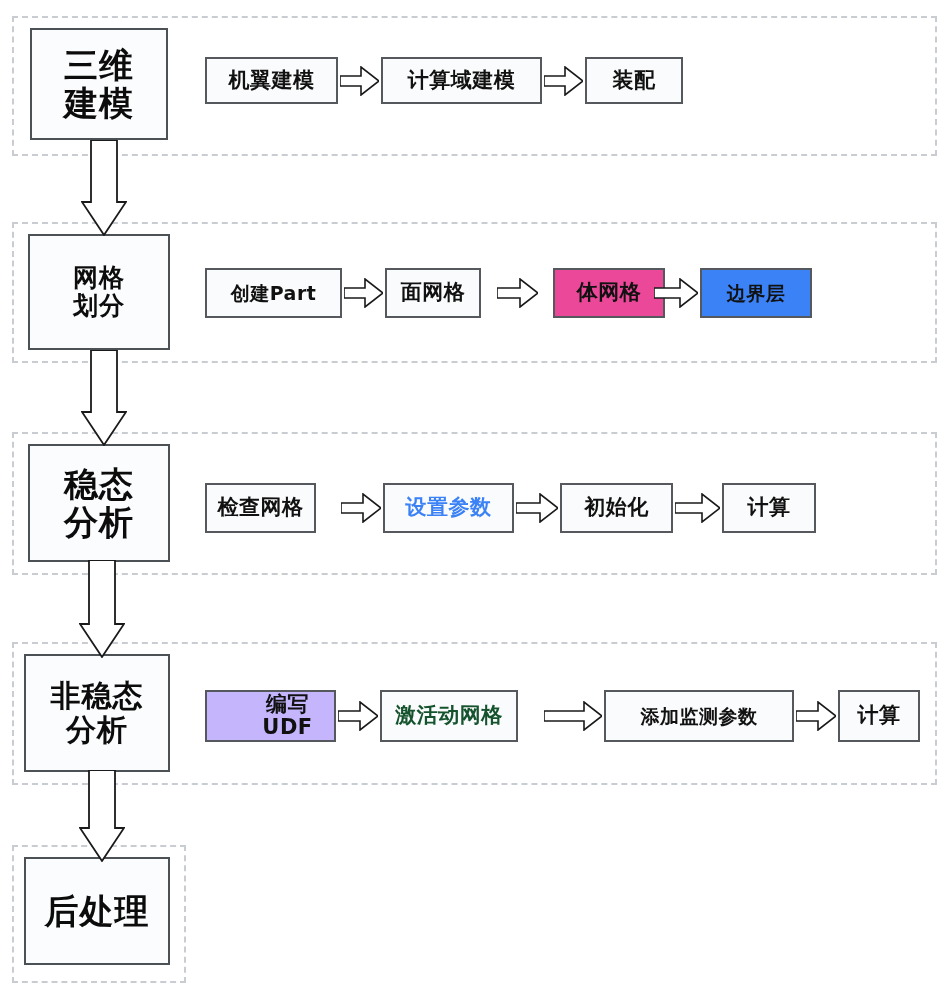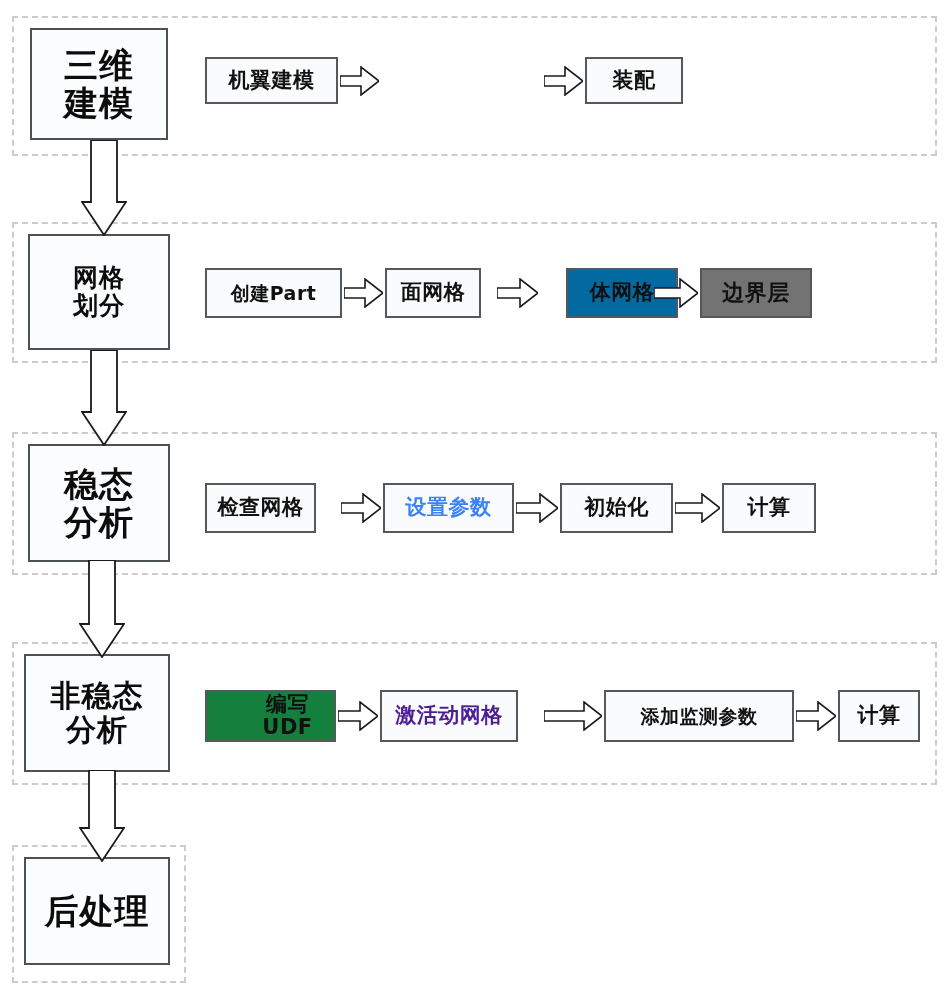--- a/index.html
+++ b/index.html
@@ -74,20 +74,21 @@
 
 <div class="stage" style="left:12px; top:16px; width:925px; height:140px; border-color:#c9cdd2;"></div>
     <div class="stage-label" style="left:30px; top:28px; width:138px; height:112px; font-size:34px;">三维
 建模</div>
     <div class="step" style="left:205px; top:57px; width:133px; height:47px; font-size:21px; border-color:#55595e; background:#fafbfc; color:#111111;">机翼建模</div>
     <div class="arrow-h" style="left:340px; top:65.5px; width:39px; height:30px;">
       <svg width="39" height="30" viewBox="0 0 39 30">
        <polygon points="0,10 21,10 21,1 39,15 21,29 21,20 0,20" fill="#ffffff" stroke="#1a1a1a" stroke-width="1.6" stroke-linejoin="miter"></polygon>
      </svg>
     </div>
+    <div class="step" style="left:381px; top:57px; width:161px; height:47px; font-size:21px; border-color:#55595e; background:#fafbfc; color:#111111;">计算域建模</div>
     <div class="arrow-h" style="left:544px; top:65.5px; width:39px; height:30px;">
       <svg width="39" height="30" viewBox="0 0 39 30">
        <polygon points="0,10 21,10 21,1 39,15 21,29 21,20 0,20" fill="#ffffff" stroke="#1a1a1a" stroke-width="1.6" stroke-linejoin="miter"></polygon>
      </svg>
     </div>
     <div class="step" style="left:585px; top:57px; width:98px; height:47px; font-size:21px; border-color:#55595e; background:#fafbfc; color:#111111;">装配</div>
     <div class="stage" style="left:12px; top:222px; width:925px; height:141px; border-color:#c9cdd2;"></div>
     <div class="stage-label" style="left:28px; top:234px; width:142px; height:116px; font-size:25px;">网格
 划分</div>
     <div class="step" style="left:205px; top:268px; width:137px; height:50px; font-size:19px; border-color:#55595e; background:#fafbfc; color:#111111;">创建Part</div>
@@ -95,27 +96,27 @@
       <svg width="39" height="30" viewBox="0 0 39 30">
        <polygon points="0,10 21,10 21,1 39,15 21,29 21,20 0,20" fill="#ffffff" stroke="#1a1a1a" stroke-width="1.6" stroke-linejoin="miter"></polygon>
      </svg>
     </div>
     <div class="step" style="left:385px; top:268px; width:96px; height:50px; font-size:21px; border-color:#55595e; background:#fafbfc; color:#111111;">面网格</div>
     <div class="arrow-h" style="left:497px; top:278px; width:41px; height:30px;">
       <svg width="41" height="30" viewBox="0 0 41 30">
        <polygon points="0,10 23,10 23,1 41,15 23,29 23,20 0,20" fill="#ffffff" stroke="#1a1a1a" stroke-width="1.6" stroke-linejoin="miter"></polygon>
      </svg>
     </div>
-    <div class="step" style="left:566px; top:268px; width:112px; height:50px; font-size:21px; border-color:#55595e; background:#0369a1; color:#111111;">体网格</div>
+    <div class="step" style="left:553px; top:268px; width:112px; height:50px; font-size:21px; border-color:#55595e; background:#ec4899; color:#111111;">体网格</div>
     <div class="arrow-h" style="left:654px; top:278px; width:44px; height:30px;">
       <svg width="44" height="30" viewBox="0 0 44 30">
        <polygon points="0,10 26,10 26,1 44,15 26,29 26,20 0,20" fill="#ffffff" stroke="#1a1a1a" stroke-width="1.6" stroke-linejoin="miter"></polygon>
      </svg>
     </div>
-    <div class="step" style="left:700px; top:268px; width:112px; height:50px; font-size:22px; border-color:#55595e; background:#737373; color:#111111;">边界层</div>
+    <div class="step" style="left:700px; top:268px; width:112px; height:50px; font-size:19px; border-color:#55595e; background:#3b82f6; color:#111111;">边界层</div>
     <div class="stage" style="left:12px; top:432px; width:925px; height:143px; border-color:#c9cdd2;"></div>
     <div class="stage-label" style="left:28px; top:444px; width:142px; height:118px; font-size:34px;">稳态
 分析</div>
     <div class="step" style="left:205px; top:483px; width:111px; height:50px; font-size:21px; border-color:#55595e; background:#fafbfc; color:#111111;">检查网格</div>
     <div class="arrow-h" style="left:341px; top:493px; width:40px; height:30px;">
       <svg width="40" height="30" viewBox="0 0 40 30">
        <polygon points="0,10 22,10 22,1 40,15 22,29 22,20 0,20" fill="#ffffff" stroke="#1a1a1a" stroke-width="1.6" stroke-linejoin="miter"></polygon>
      </svg>
     </div>
     <div class="step" style="left:383px; top:483px; width:131px; height:50px; font-size:21px; border-color:#55595e; background:#fafbfc; color:#3b82f6;">设置参数</div>
@@ -127,27 +128,27 @@
     <div class="step" style="left:560px; top:483px; width:113px; height:50px; font-size:21px; border-color:#55595e; background:#fafbfc; color:#111111;">初始化</div>
     <div class="arrow-h" style="left:675px; top:493px; width:45px; height:30px;">
       <svg width="45" height="30" viewBox="0 0 45 30">
        <polygon points="0,10 27,10 27,1 45,15 27,29 27,20 0,20" fill="#ffffff" stroke="#1a1a1a" stroke-width="1.6" stroke-linejoin="miter"></polygon>
      </svg>
     </div>
     <div class="step" style="left:722px; top:483px; width:94px; height:50px; font-size:21px; border-color:#55595e; background:#fafbfc; color:#111111;">计算</div>
     <div class="stage" style="left:12px; top:642px; width:925px; height:143px; border-color:#c9cdd2;"></div>
     <div class="stage-label" style="left:24px; top:654px; width:146px; height:118px; font-size:30px;">非稳态
 分析</div>
-    <div class="step" style="left:205px; top:690px; width:131px; height:52px; font-size:21px; border-color:#55595e; background:#15803d; color:#111111;padding-left:34px;">编写UDF</div>
+    <div class="step" style="left:205px; top:690px; width:131px; height:52px; font-size:21px; border-color:#55595e; background:#c4b5fd; color:#111111;padding-left:34px;">编写UDF</div>
     <div class="arrow-h" style="left:338px; top:701px; width:40px; height:30px;">
       <svg width="40" height="30" viewBox="0 0 40 30">
        <polygon points="0,10 22,10 22,1 40,15 22,29 22,20 0,20" fill="#ffffff" stroke="#1a1a1a" stroke-width="1.6" stroke-linejoin="miter"></polygon>
      </svg>
     </div>
-    <div class="step" style="left:380px; top:690px; width:138px; height:52px; font-size:21px; border-color:#55595e; background:#fafbfc; color:#4c1d95;">激活动网格</div>
+    <div class="step" style="left:380px; top:690px; width:138px; height:52px; font-size:21px; border-color:#55595e; background:#fafbfc; color:#14532d;">激活动网格</div>
     <div class="arrow-h" style="left:544px; top:701px; width:58px; height:30px;">
       <svg width="58" height="30" viewBox="0 0 58 30">
        <polygon points="0,10 40,10 40,1 58,15 40,29 40,20 0,20" fill="#ffffff" stroke="#1a1a1a" stroke-width="1.6" stroke-linejoin="miter"></polygon>
      </svg>
     </div>
     <div class="step" style="left:604px; top:690px; width:190px; height:52px; font-size:19px; border-color:#55595e; background:#fafbfc; color:#111111;">添加监测参数</div>
     <div class="arrow-h" style="left:796px; top:701px; width:40px; height:30px;">
       <svg width="40" height="30" viewBox="0 0 40 30">
        <polygon points="0,10 22,10 22,1 40,15 22,29 22,20 0,20" fill="#ffffff" stroke="#1a1a1a" stroke-width="1.6" stroke-linejoin="miter"></polygon>
      </svg>

